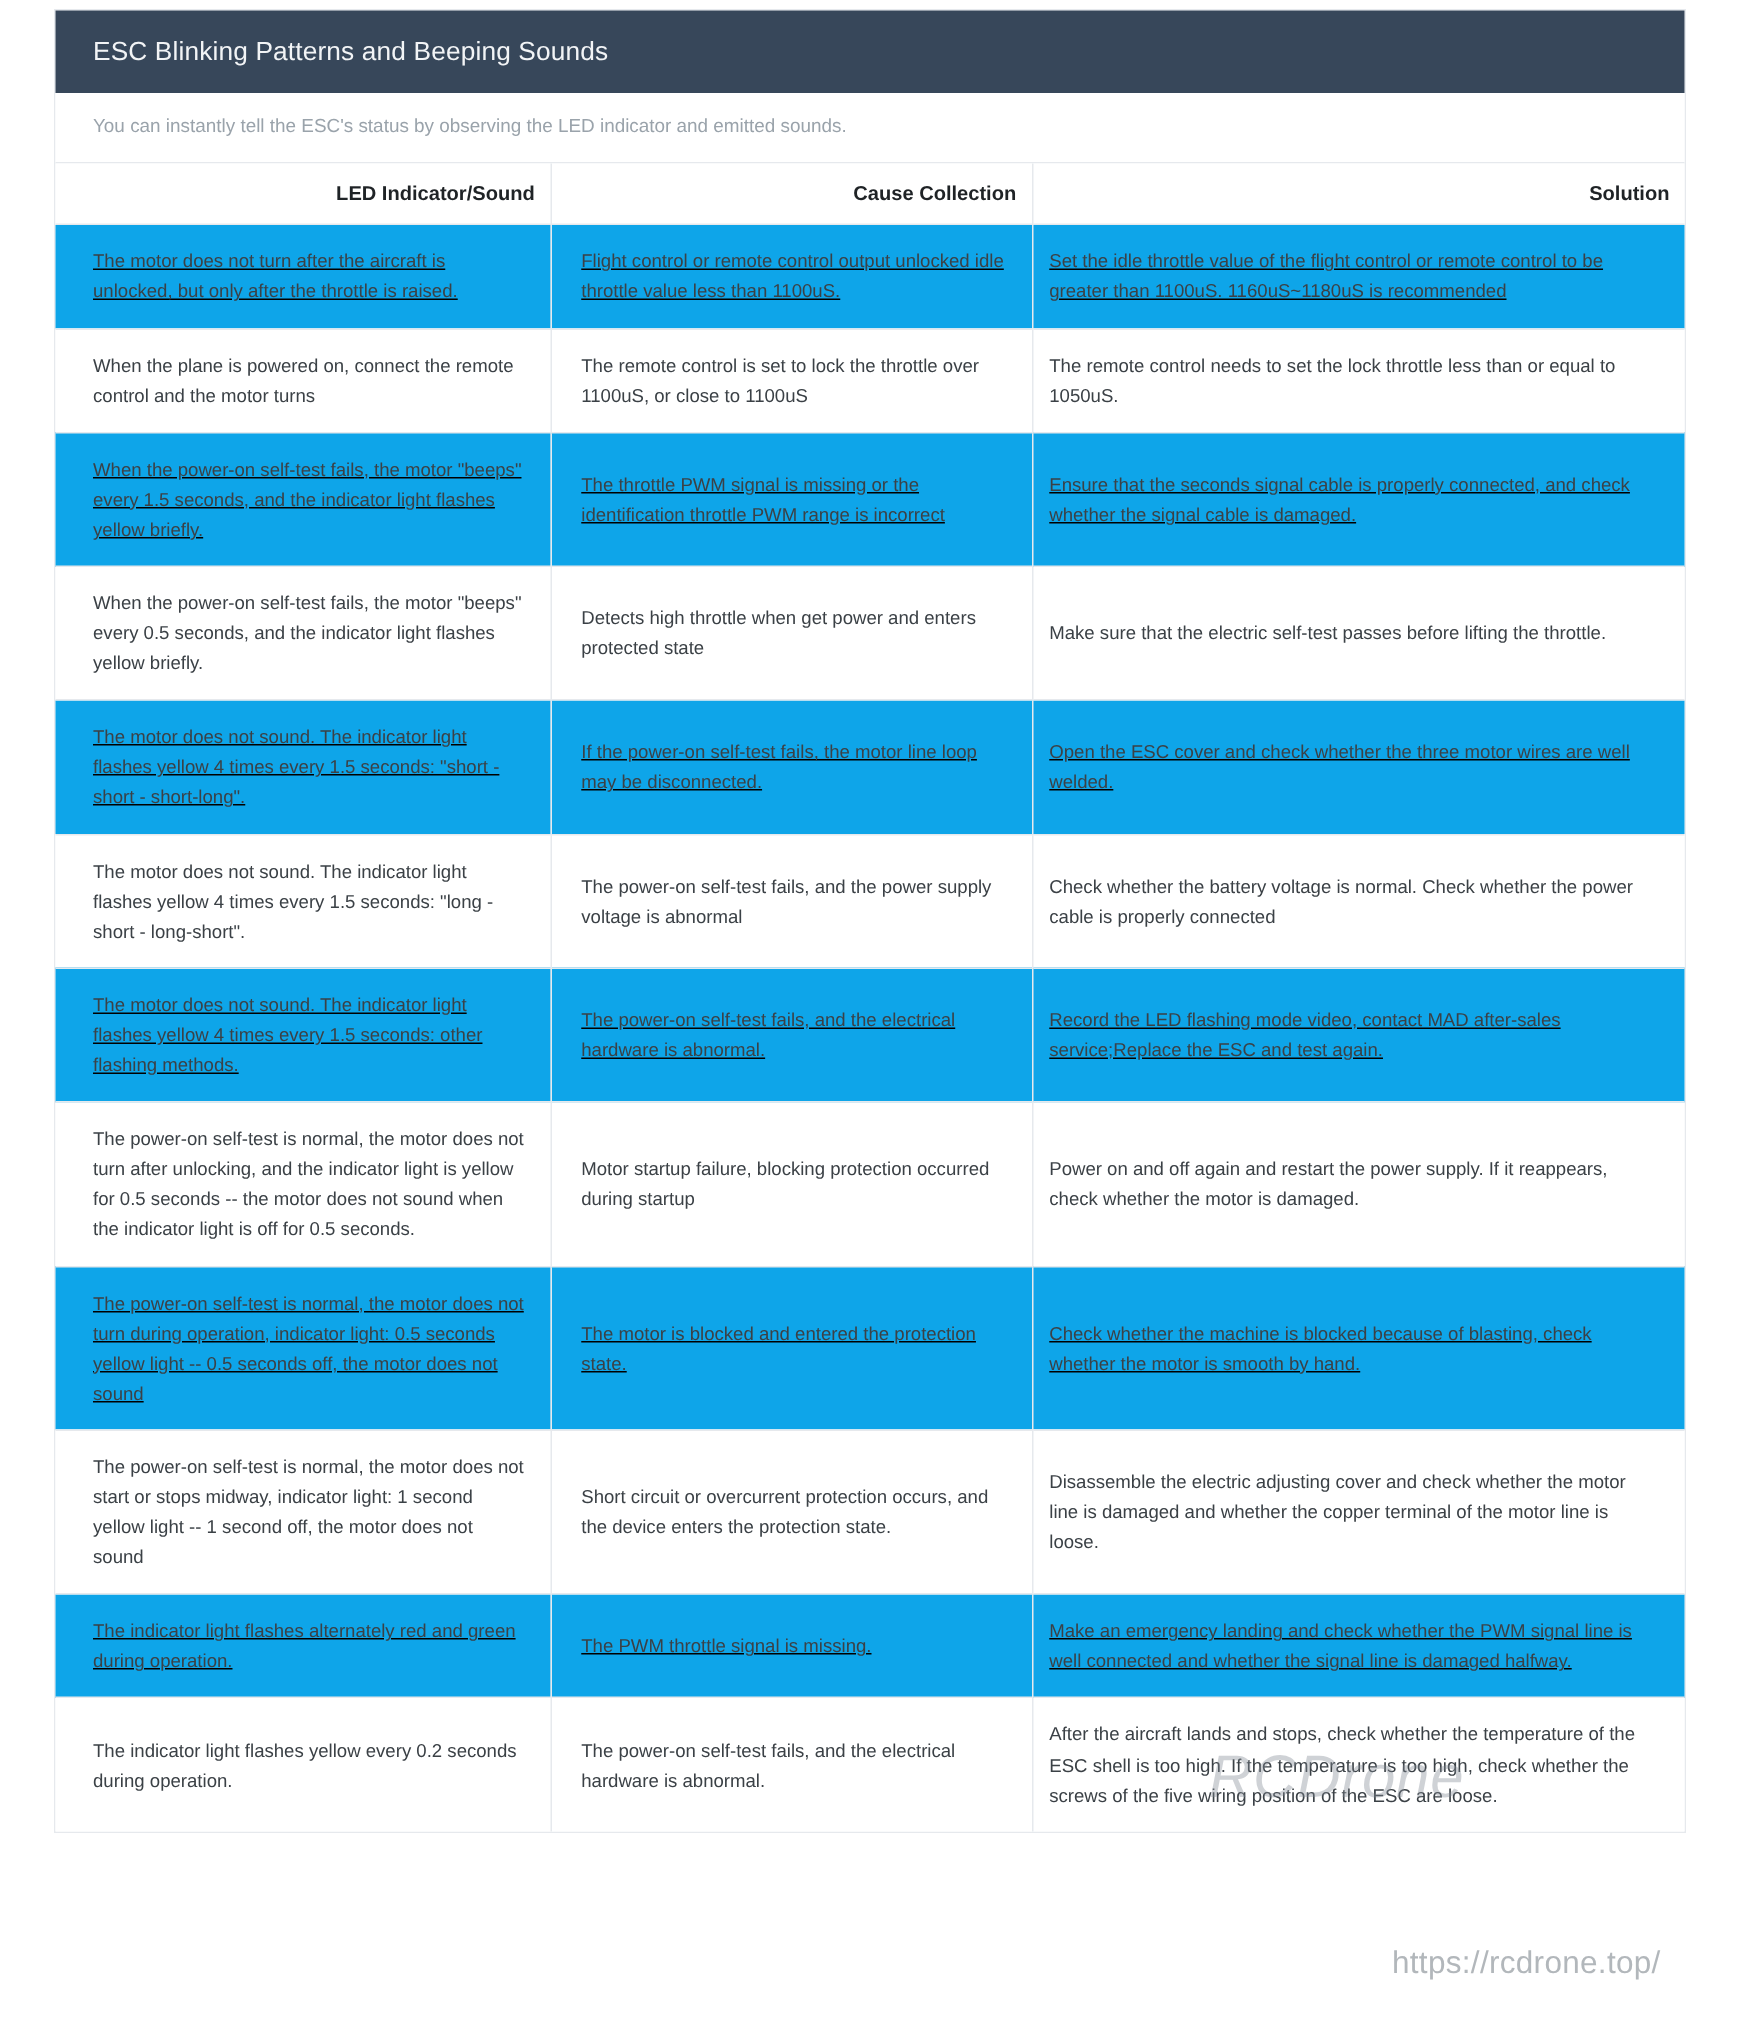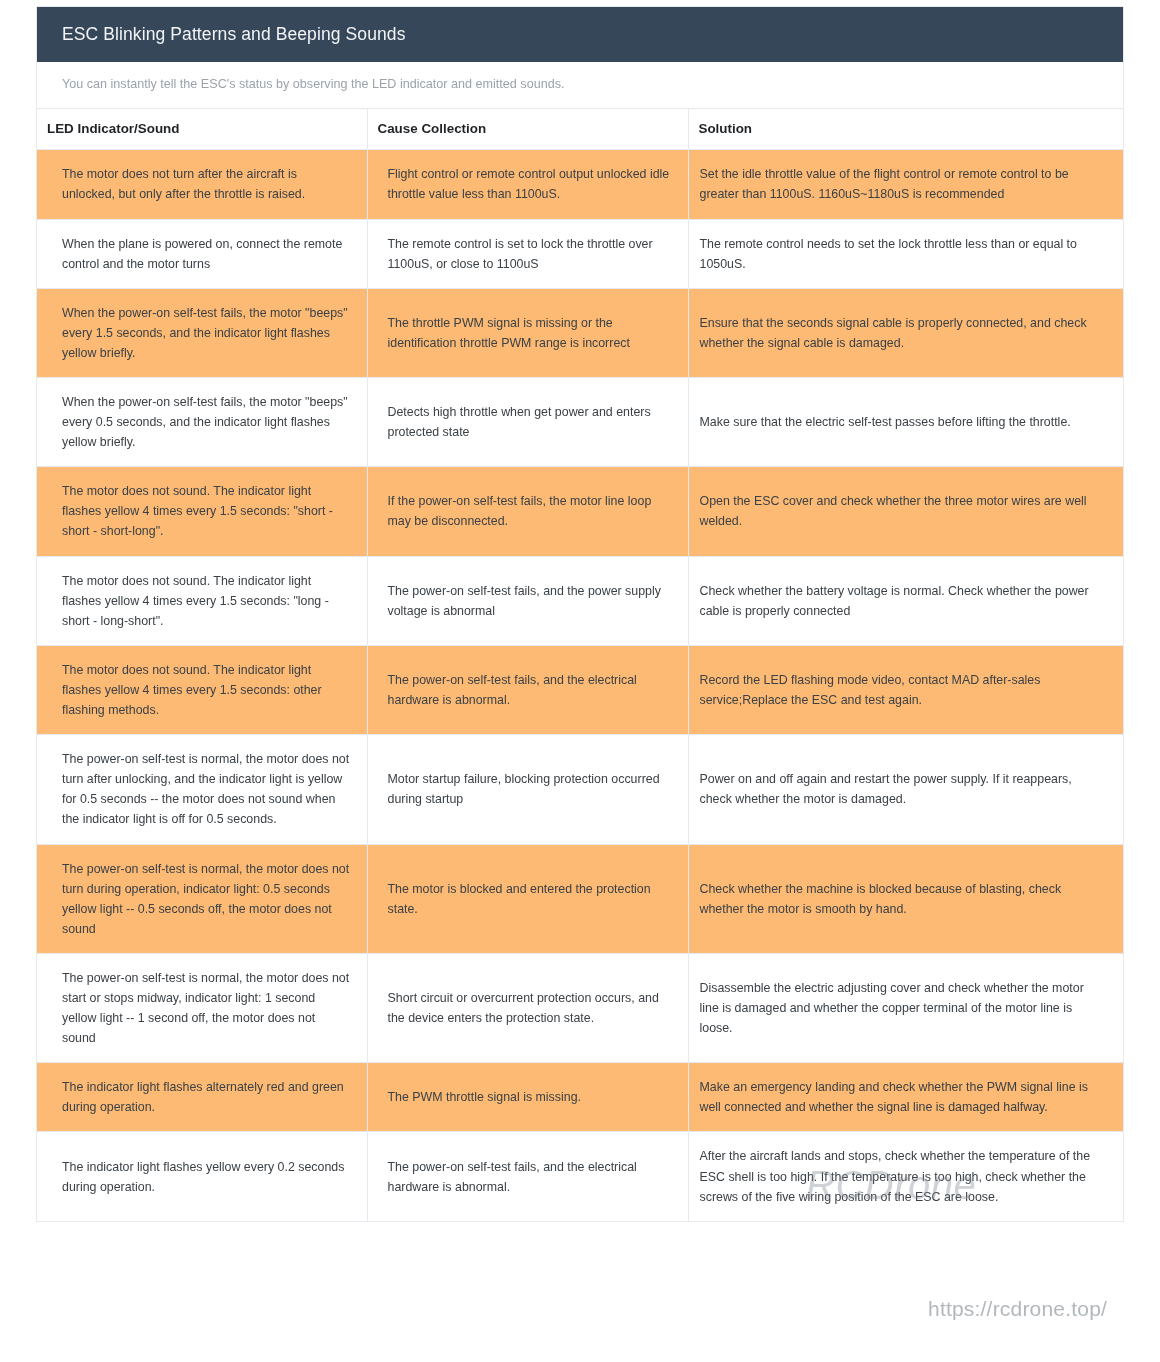--- a/index.html
+++ b/index.html
@@ -72,21 +72,21 @@
     font-size: 12.4px;
   }
   table.esc-table col.c1 { width: 330px; }
   table.esc-table col.c2 { width: 321px; }
   table.esc-table col.c3 { width: 435px; }
 
   table.esc-table thead th {
     font-size: 13.4px;
     font-weight: 700;
     color: #1f2326;
-    text-align: left;
+    text-align: right;
     padding: 12px 10px 13px 10px;
     border-right: 1px solid #e6e9ed;
     border-bottom: 1px solid #e6e9ed;
     background: #ffffff;
     vertical-align: middle;
   }
   table.esc-table thead th:last-child { border-right: none; }
 
   table.esc-table tbody td {
     padding: 14px 24px 14px 24px;
@@ -94,21 +94,21 @@
     border-bottom: 1px solid #e6e9ed;
     vertical-align: middle;
     color: #3b4146;
     line-height: 1.62;
     word-wrap: break-word;
     background: transparent;
   }
   table.esc-table tbody td:last-child { border-right: none; }
   table.esc-table tbody tr:last-child td { border-bottom: none; }
 
-  table.esc-table tbody tr.odd  { background: #fdba74; }
+  table.esc-table tbody tr.odd  { background: #0ea5e9; text-decoration: underline; }
   table.esc-table tbody tr.even { background: #ffffff; }
 
   table.esc-table tbody td.col-led   { padding-left: 25px; padding-right: 16px; }
   table.esc-table tbody td.col-cause { padding-left: 20px; padding-right: 18px; }
   table.esc-table tbody td.col-sol   { padding-left: 11px; padding-right: 22px; }
 
   
   .wm-brand {
     position: absolute;
     left: 806px;

